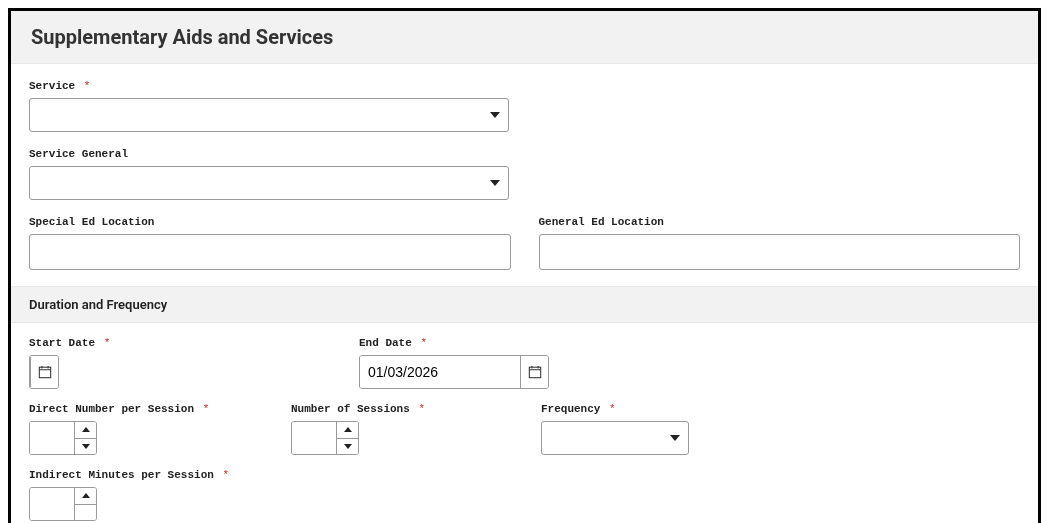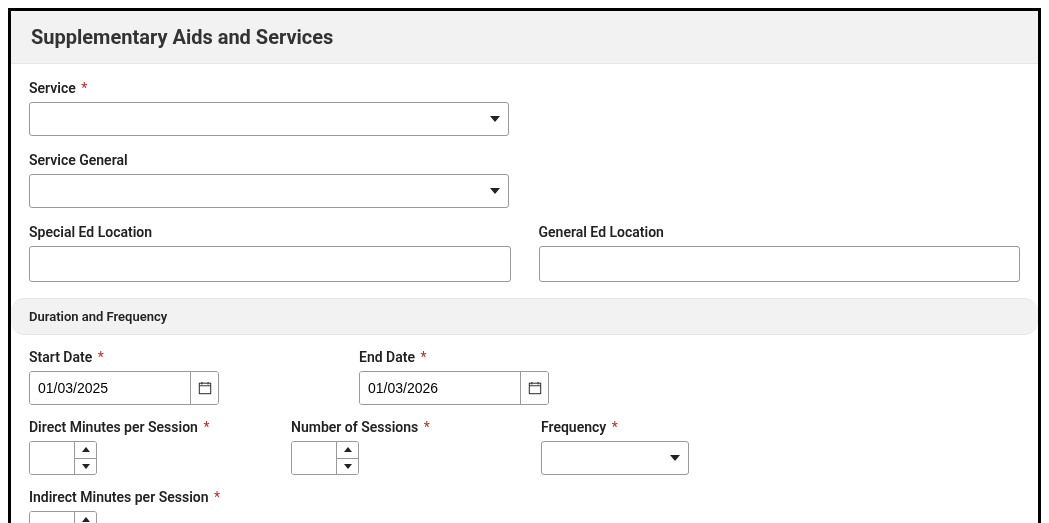--- a/index.html
+++ b/index.html
@@ -23,25 +23,26 @@
       border-bottom: 1px solid #e6e6e6;
       font-size: 20px;
       color: #333;
       font-weight: 700;
     }
     .form-body {
       background: #fff;
       padding: 16px 18px 0 18px;
     }
     .field-label {
-      font-size: 14px;
+      font-size: 11px;
       font-weight: 600;
       color: #222;
       margin-bottom: 6px;
       display: block;
+      font-family: Liberation Mono, monospace;
     }
     .required {
       color: #c62828;
       font-weight: 400;
       margin-left: 2px;
     }
     .field-group {
       margin-bottom: 16px;
     }
     .select-wrap {
@@ -91,21 +92,20 @@
     }
     .subsection-header {
       background: #f2f2f2;
       margin: 8px -18px 0 -18px;
       padding: 10px 18px;
       font-size: 13px;
       font-weight: 600;
       color: #222;
       border-top: 1px solid #e6e6e6;
       border-bottom: 1px solid #e6e6e6;
-      border-radius: 14px;
     }
     .row-duration {
       display: flex;
       gap: 0;
       padding-top: 14px;
       justify-content: space-between;
     }
     .col-date1 {
       width: 330px;
     }
@@ -268,21 +268,20 @@
 
     <div class="subsection-header">Duration and Frequency</div>
 
     <div class="row-duration">
       <div class="col-date1">
         <label class="field-label">
           <span>Start Date</span>
           <span class="required">*</span>
         </label>
         <div class="date-group">
-          <input type="text" class="date-input" value="01/03/2025" style="">
           <button class="date-btn">
             <svg class="cal-icon" viewBox="0 0 16 16">
               <rect x="1.5" y="2.5" width="13" height="12" fill="none" stroke="#333" stroke-width="1.2"></rect>
               <line x1="1.5" y1="5.5" x2="14.5" y2="5.5" stroke="#333" stroke-width="1.2"></line>
               <line x1="4.5" y1="1" x2="4.5" y2="4" stroke="#333" stroke-width="1.2"></line>
               <line x1="11.5" y1="1" x2="11.5" y2="4" stroke="#333" stroke-width="1.2"></line>
             </svg>
           </button>
         </div>
       </div>
@@ -301,21 +300,21 @@
               <line x1="11.5" y1="1" x2="11.5" y2="4" stroke="#333" stroke-width="1.2"></line>
             </svg>
           </button>
         </div>
       </div>
     </div>
 
     <div class="row-sessions">
       <div class="col-direct">
         <label class="field-label">
-          <span>Direct Minutes per Session</span>
+          <span>Direct Number per Session</span>
           <span class="required">*</span>
         </label>
         <div class="spinner-group">
           <input type="text" class="spinner-input" value="" style="">
           <div class="spinner-btns">
             <button class="spin-btn up">
                 <span class="tri-up"></span>
               </button>
             <button class="spin-btn">
                 <span class="tri-down"></span>

